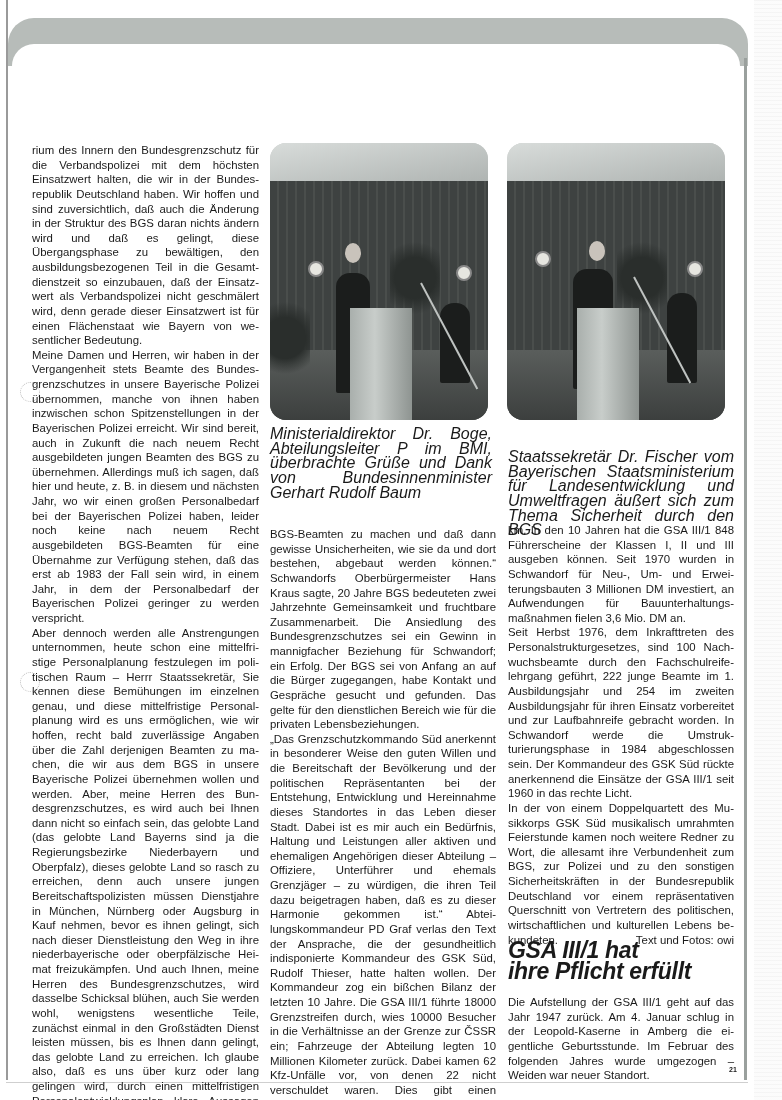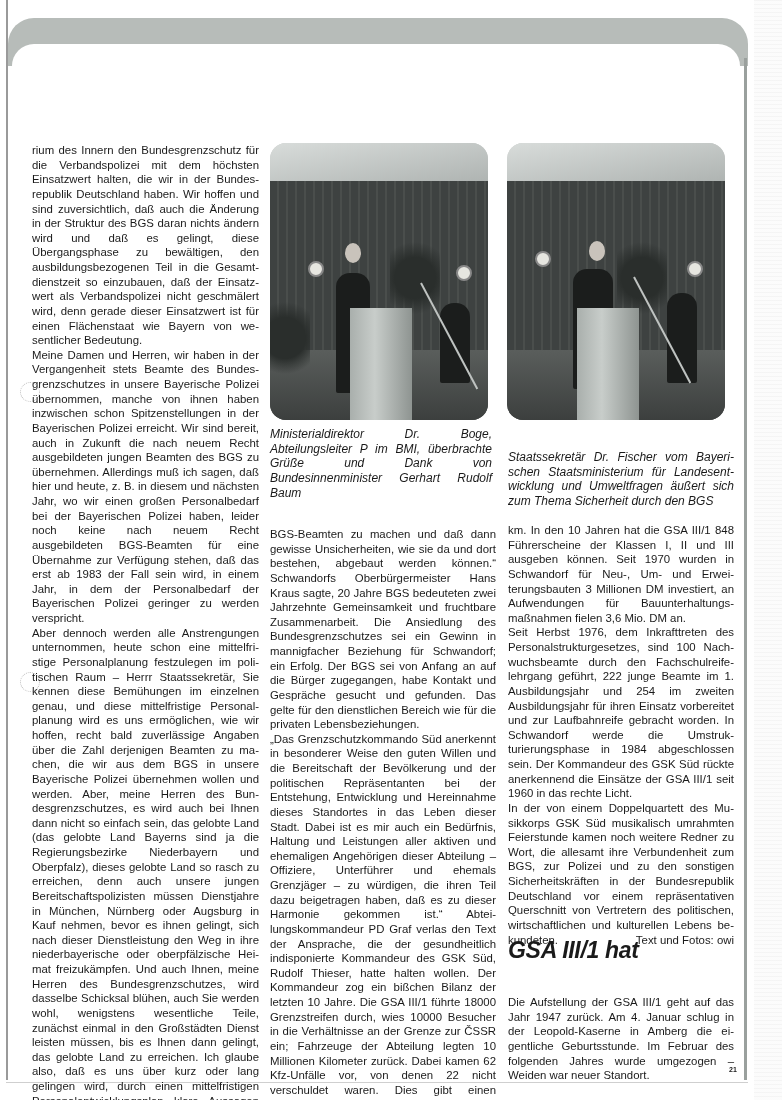--- a/index.html
+++ b/index.html
@@ -37,21 +37,21 @@
   .wall { position: absolute; left: 0; top: 38px; width: 100%; height: 170px;
     background: repeating-linear-gradient(90deg, #3e4241 0 7px, #4a4e4c 7px 9px); }
   .floor { position: absolute; left: 0; bottom: 0; width: 100%; height: 70px; background: linear-gradient(#5a5e5c, #3c3f3e); }
   .lectern { position: absolute; width: 62px; height: 112px; bottom: 0; background: linear-gradient(90deg, #a9afac, #c8cdca 40%, #8e9491); }
   .person { position: absolute; width: 34px; height: 120px; background: #1b1d1c; border-radius: 14px 14px 2px 2px; }
   .head { position: absolute; width: 16px; height: 20px; background: #c9c3bb; border-radius: 50%; }
   .plant { position: absolute; width: 50px; height: 90px; background: radial-gradient(circle, #2a2e2c 40%, transparent 70%); }
   .lamp { position: absolute; width: 12px; height: 12px; border-radius: 50%; background: #e6e6e0; border: 2px solid #888; }
   .mic { position: absolute; width: 2px; height: 120px; background: #bfc3c1; transform: rotate(-28deg); transform-origin: top; }
 
-  .caption { position: absolute; font-size: 12px; line-height: 14.62px; font-style: italic; text-align: justify; }
+  .caption { position: absolute; font-size: 16px; line-height: 14.62px; font-style: italic; text-align: justify; }
   .caption1 { left: 270px; top: 427px; width: 222px; }
   .caption2 { left: 508px; top: 450px; width: 226px; }
 
   .sidebar-title { position: absolute; left: 508px; top: 940px; width: 226px;
     font-size: 23px; line-height: 21px; font-weight: bold; font-style: italic; letter-spacing: -0.3px; }
   .sidebar-body { top: 995px; }
   .credit { float: right; margin-left: 40px; }
   .page-number { position: absolute; left: 729px; top: 1066px; font-size: 7px; font-weight: bold; }
   .scan-mark { position: absolute; width: 18px; height: 18px; border: 1px dotted #bbb; border-radius: 50%; }
 </style>
@@ -111,18 +111,19 @@
 </div>
 
 <div class="col col3">
   <p>km. In den 10 Jahren hat die GSA III/1 848 Führerscheine der Klassen I, II und III ausgeben können. Seit 1970 wurden in Schwandorf für Neu-, Um- und Erwei­terungsbauten 3 Millionen DM investiert, an Aufwendungen für Bauunterhaltungs­maßnahmen fielen 3,6 Mio. DM an.</p>
   <p>Seit Herbst 1976, dem Inkrafttreten des Personalstrukturgesetzes, sind 100 Nach­wuchsbeamte durch den Fachschulreife­lehrgang geführt, 222 junge Beamte im 1. Ausbildungsjahr und 254 im zweiten Ausbildungsjahr für ihren Einsatz vorberei­tet und zur Laufbahnreife gebracht wor­den. In Schwandorf werde die Umstruk­turierungsphase in 1984 abgeschlossen sein. Der Kommandeur des GSK Süd rück­te anerkennend die Einsätze der GSA III/1 seit 1960 in das rechte Licht.</p>
   <p><span>In der von einem Doppelquartett des Mu­sikkorps GSK Süd musikalisch umrahmten Feierstunde kamen noch weitere Redner zu Wort, die allesamt ihre Verbundenheit zum BGS, zur Polizei und zu den sonstigen Sicherheitskräften in der Bundesrepublik Deutschland vor einem repräsentativen Querschnitt von Vertretern des politischen, wirtschaftlichen und kulturellen Lebens be­kundeten.</span> <span class="credit">Text und Fotos: owi</span></p>
 </div>
 
 <div class="sidebar-title">
   <div>GSA III/1 hat</div>
+  <div>ihre Pflicht erfüllt</div>
 </div>
 <div class="col col3 sidebar-body">
   <p>Die Aufstellung der GSA III/1 geht auf das Jahr 1947 zurück. Am 4. Januar schlug in der Leopold-Kaserne in Amberg die ei­gentliche Geburtsstunde. Im Februar des folgenden Jahres wurde umgezogen – Weiden war neuer Standort.</p>
 </div>
 
 <div class="page-number">21</div>
 
 </body></html>

